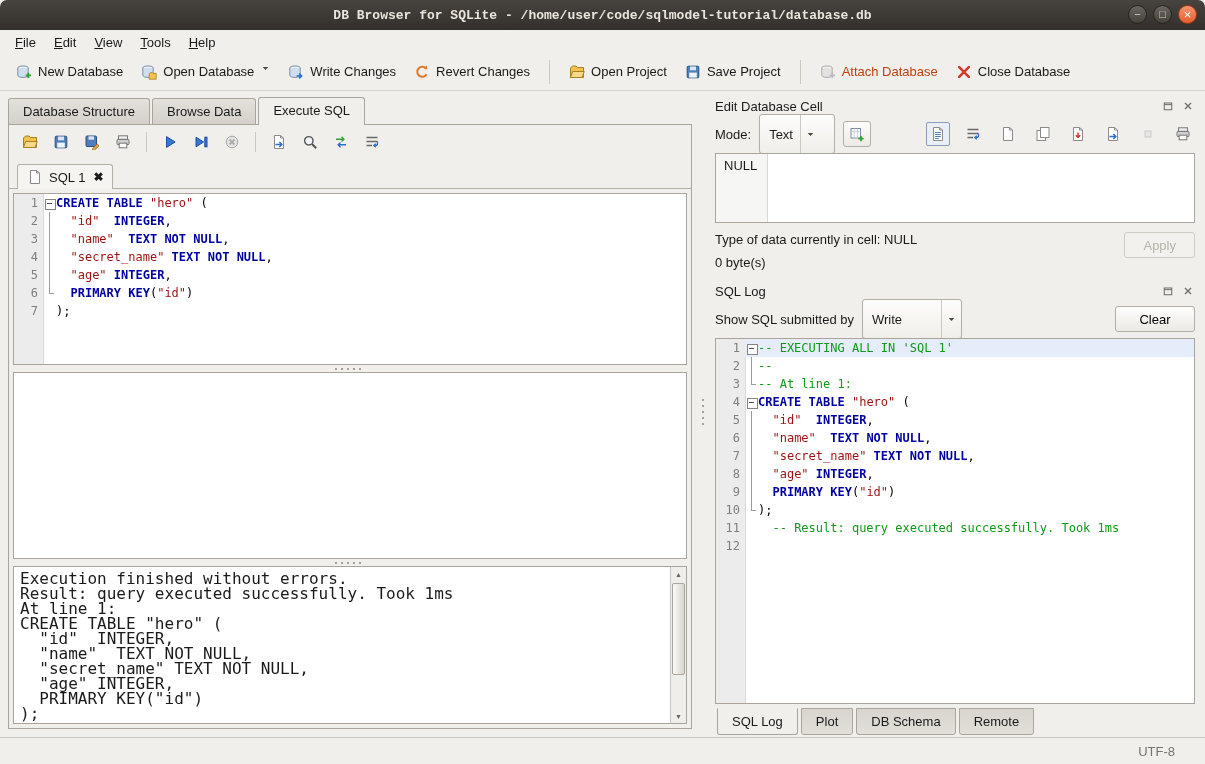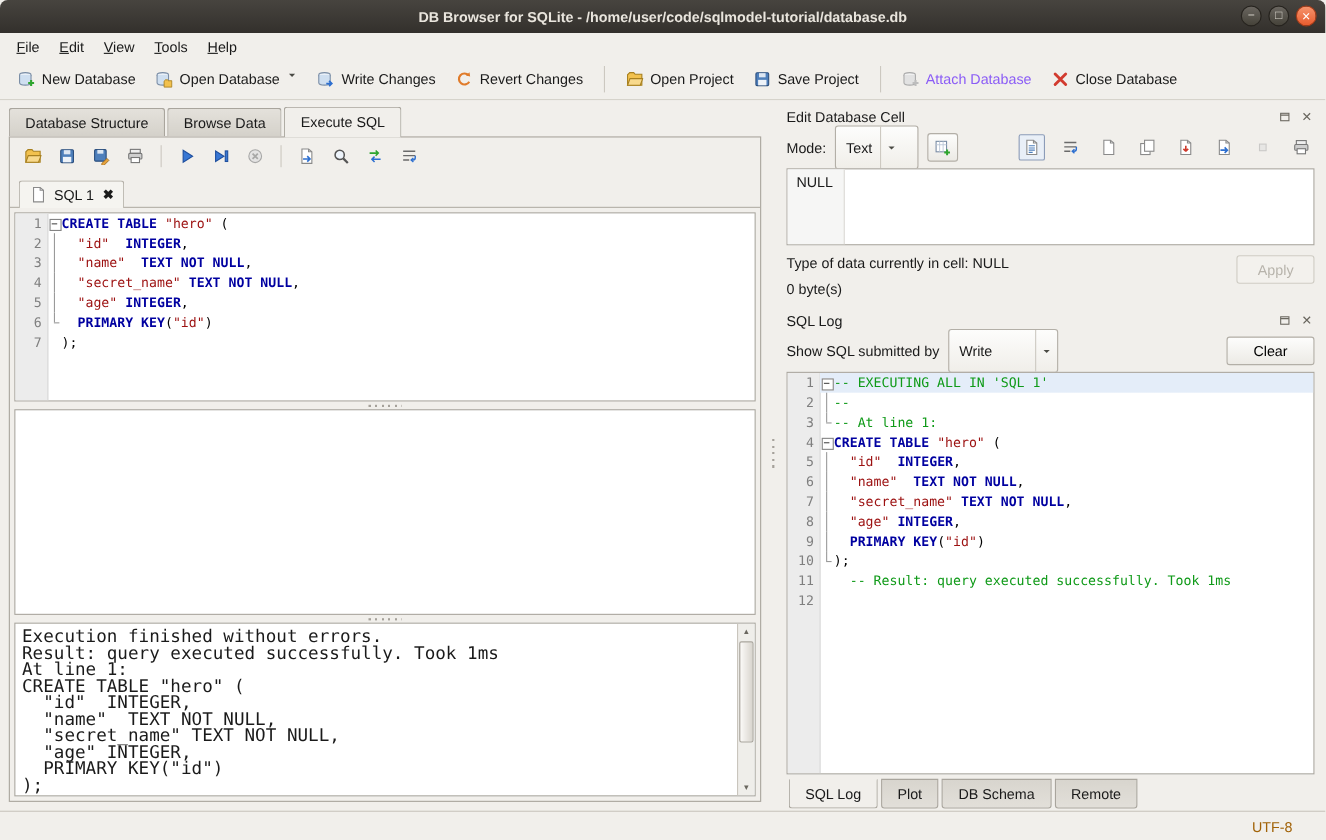--- a/index.html
+++ b/index.html
@@ -7,36 +7,36 @@
   body {
     width:1205px; height:764px; overflow:hidden;
     font-family:"Liberation Sans", sans-serif; font-size:13px; color:#1a1a1a;
     background:#f1efeb;
   }
   .window { width:1205px; height:764px; display:flex; flex-direction:column; }
 
   
   .titlebar { height:30px; flex:none; background:linear-gradient(#47443f,#33302c);
     display:flex; align-items:center; position:relative; border-radius:7px 7px 0 0; }
-  .titlebar-title { flex:1; text-align:center; color:#e9e5dd; font-weight:bold; font-size:13px; }
+  .titlebar-title { flex:1; text-align:center; color:#e9e5dd; font-weight:bold; font-size:13px;font-family:Liberation Mono, monospace; }
   .winbtns { position:absolute; right:8px; top:5px; display:flex; gap:6px; }
   .winbtn { width:19px; height:19px; border-radius:50%; display:flex; align-items:center; justify-content:center;
     font-size:11px; line-height:1; color:#d8d4cc; background:linear-gradient(#6a6660,#454239);
     border:1px solid #26231e; }
   .winbtn.close { background:linear-gradient(#f6946d,#e85c2e); color:#fff; border-color:#a33c1a; font-size:13px; }
 
   
   .menubar { height:24px; flex:none; display:flex; align-items:center; padding:0 6px; }
   .menu-item { padding:3px 9px; border-radius:2px; }
 
   
   .toolbar { height:37px; flex:none; display:flex; align-items:center; padding:0 8px;
     border-bottom:1px solid #d6d3cb; gap:2px; }
   .tb-btn { display:flex; align-items:flex-start; gap:6px; padding:5px 8px; border-radius:3px; }
-  .tb-btn.disabled { color:#8b5cf6; }
+  .tb-btn.disabled { color:#c2410c; }
   .tb-sep { width:1px; height:24px; background:#ccc8c0; margin:0 9px; flex:none; }
   .icon { display:inline-flex; align-items:center; justify-content:center; }
   .caret { margin-left:1px; display:inline-flex; align-items:flex-end; }
 
   
   .main { height:646px; flex:none; display:flex; min-height:0; }
 
   
   .left-panel { width:700px; flex:none; display:flex; flex-direction:column; min-height:0; }
   .main-tabs { display:flex; padding:6px 8px 0; height:33px; flex:none; align-items:flex-end; position:relative; z-index:2; }
@@ -125,21 +125,21 @@
 
   #log-editor { flex:1; min-height:0; margin:2px 0 0; }
 
   .dock-tabs { display:flex; height:28px; flex:none; margin-top:5px; align-items:flex-start; padding-left:2px; }
   .dtab { background:linear-gradient(#d8d5ce,#e2dfd9); border:1px solid #a9a59d; border-radius:0 0 3px 3px;
     padding:5px 14px; margin-right:3px; margin-top:-1px; }
   .dtab.active { background:#f1efeb; border-top-color:#f1efeb; }
 
   
   .statusbar { height:27px; flex:none; border-top:1px solid #c9c5bd; display:flex; align-items:center;
-    justify-content:flex-end; padding:0 30px; color:#a16207; }
+    justify-content:flex-end; padding:0 30px; color:#737373; }
 </style>
 </head>
 <body>
 
 <div class="window">
 
   <div class="titlebar">
     <div class="titlebar-title">DB Browser for SQLite - /home/user/code/sqlmodel-tutorial/database.db</div>
     <div class="winbtns">
       <span class="winbtn">−</span>

